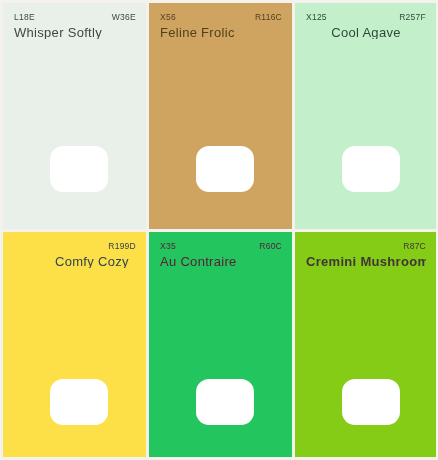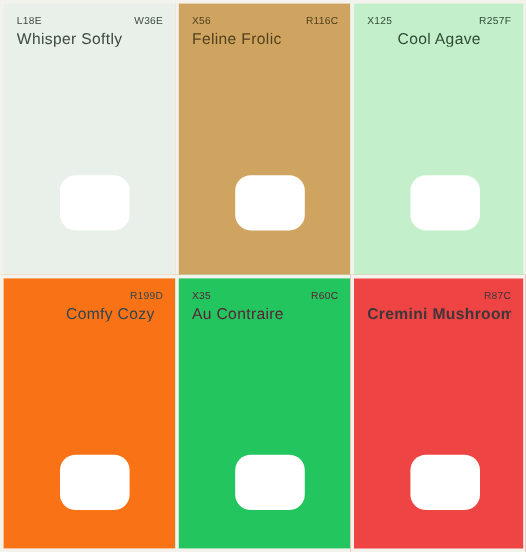--- a/index.html
+++ b/index.html
@@ -109,39 +109,39 @@
 
   <div class="swatch-cell col-3 row-1" style="background: rgb(195, 240, 203); text-decoration: underline;">
     <div class="swatch-codes" style="color: rgb(47, 74, 55);">
       <span class="code-left">X125</span>
       <span class="code-right">R257F</span>
     </div>
     <div class="swatch-name" style="color: rgb(47, 74, 55); text-align: center;">Cool Agave</div>
     <div class="swatch-chip" style="background: rgb(255, 255, 255);"></div>
   </div>
 
-  <div class="swatch-cell col-1 row-2" style="background: #f97316;">
+  <div class="swatch-cell col-1 row-2" style="background: #fde047;">
     <div class="swatch-codes" style="color: rgb(47, 69, 80);">
       <span class="code-left"></span>
       <span class="code-right">R199D</span>
     </div>
     <div class="swatch-name" style="color: rgb(47, 69, 80); margin-left: 41px;">Comfy Cozy</div>
     <div class="swatch-chip" style="background: rgb(255, 255, 255);"></div>
   </div>
 
   <div class="swatch-cell col-2 row-2" style="background: #22c55e;">
     <div class="swatch-codes" style="color: rgb(92, 32, 54);">
       <span class="code-left">X35</span>
       <span class="code-right">R60C</span>
     </div>
     <div class="swatch-name" style="color: rgb(92, 32, 54);">Au Contraire</div>
     <div class="swatch-chip" style="background: rgb(255, 255, 255);"></div>
   </div>
 
-  <div class="swatch-cell col-3 row-2" style="background: #ef4444;">
+  <div class="swatch-cell col-3 row-2" style="background: #84cc16;">
     <div class="swatch-codes" style="color: rgb(63, 54, 56);">
       <span class="code-left"></span>
       <span class="code-right">R87C</span>
     </div>
     <div class="swatch-name" style="color: rgb(63, 54, 56); font-weight: bold;">Cremini Mushroom</div>
     <div class="swatch-chip" style="background: rgb(255, 255, 255);"></div>
   </div>
 
 </div>
 

